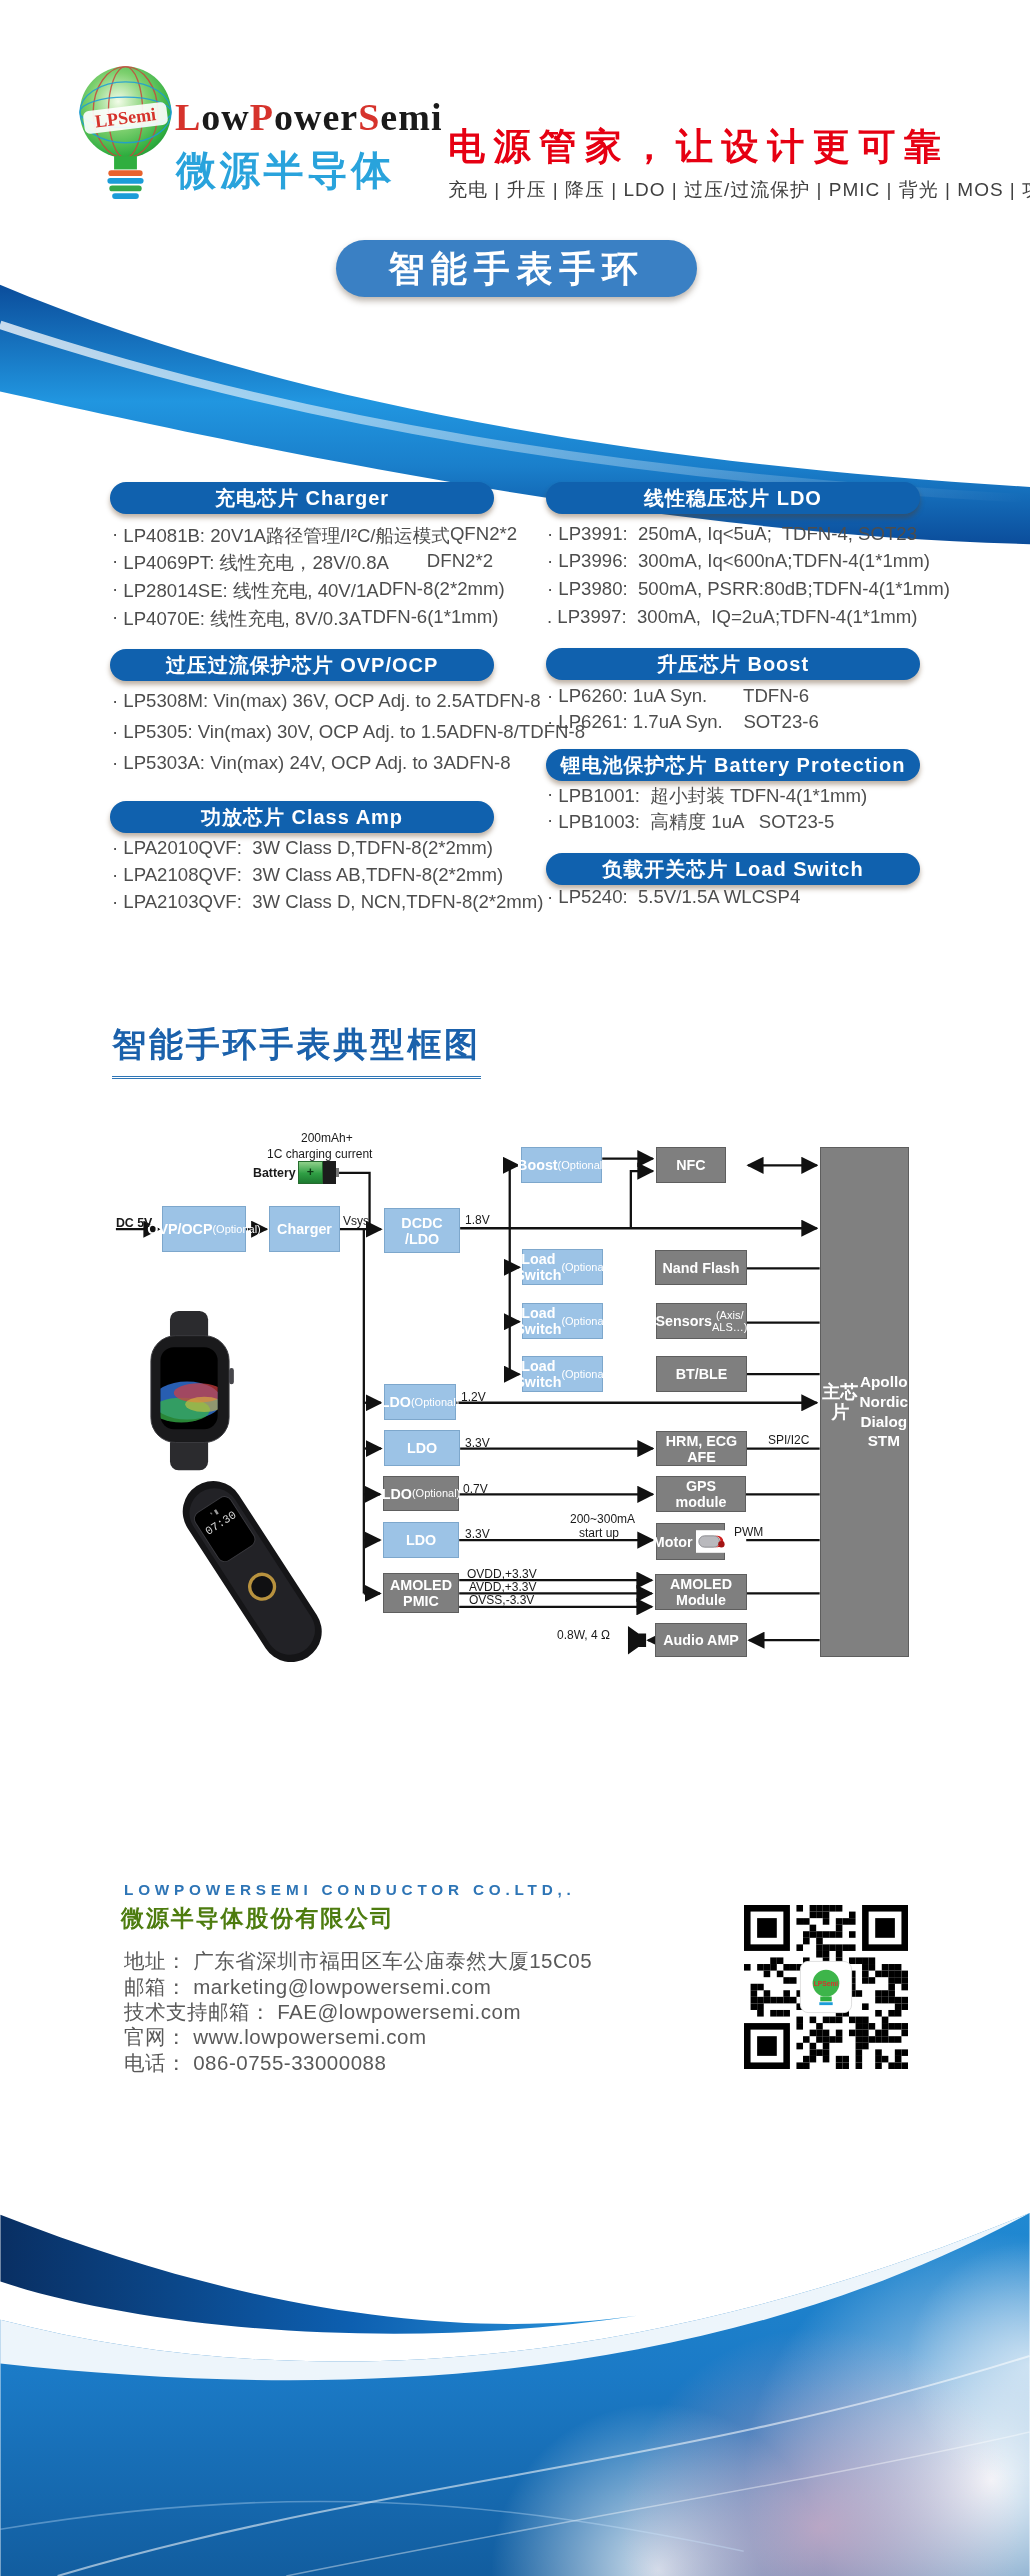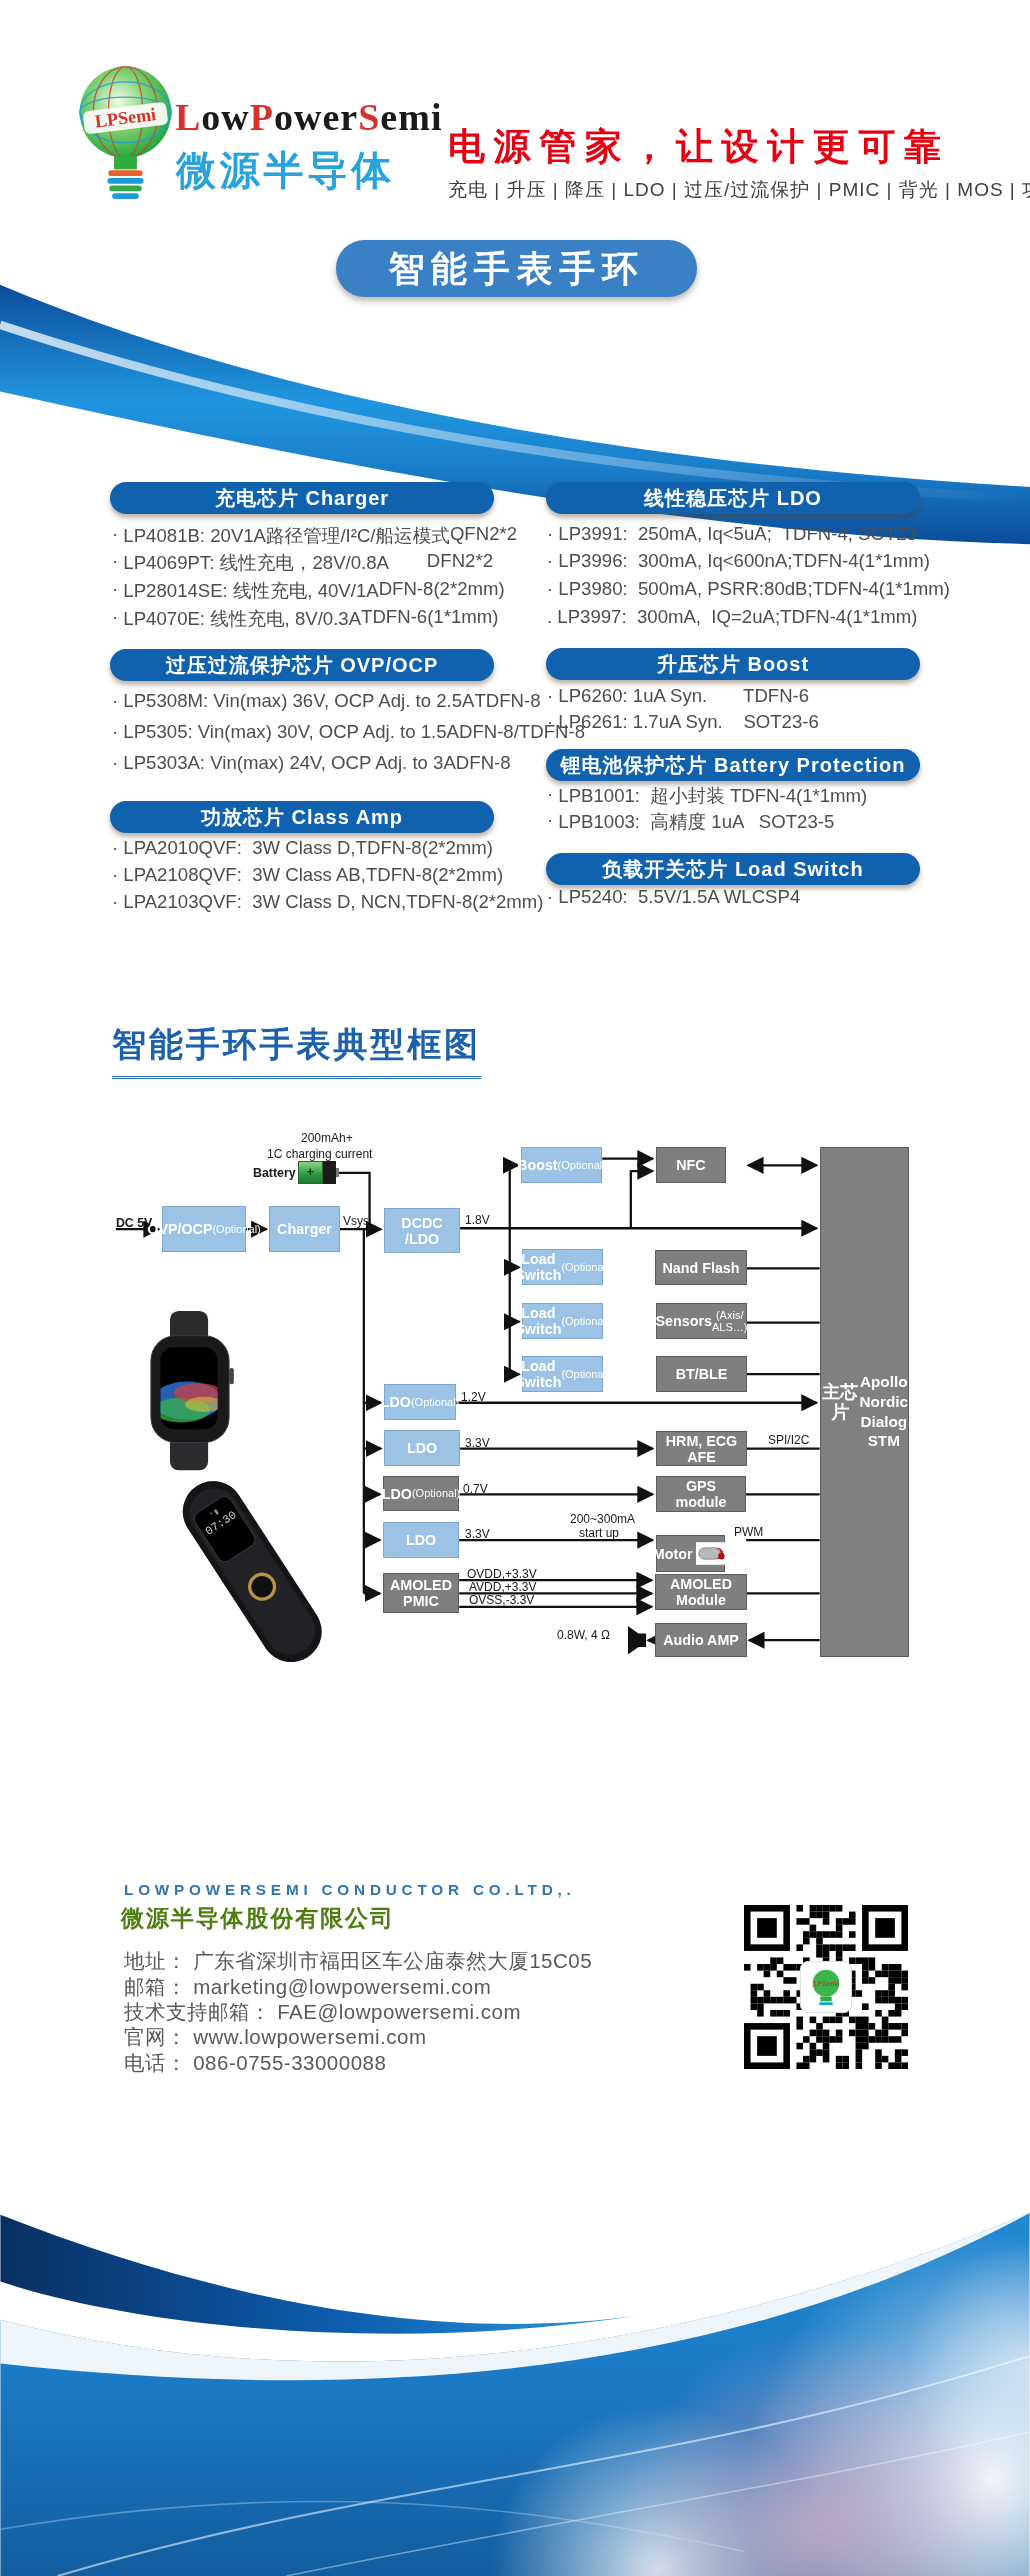--- a/index.html
+++ b/index.html
@@ -277,21 +277,21 @@
     </div>
     <div class="dbox gray" style="left: 269px; top: 448px; width: 76px; height: 40px;">
       <div class="m">AMOLED<br>PMIC</div>
     </div>
     <div class="dbox gray" style="left: 542px; top: 306px; width: 91px; height: 35px;">
       <div class="m">HRM, ECG<br>AFE</div>
     </div>
     <div class="dbox gray" style="left: 542px; top: 351px; width: 90px; height: 36px;">
       <div class="m">GPS<br>module</div>
     </div>
-    <div class="dbox gray" style="left: 542px; top: 398px; width: 69px; height: 37px; margin-top: 12px;">
+    <div class="dbox gray" style="left: 542px; top: 398px; width: 69px; height: 37px;">
       <div class="m" style="display: flex; align-items: center; gap: 3.8px;">Motor<svg width="32" height="23" viewBox="0 0 34 24">
           <rect x="0" y="0" width="34" height="24" fill="#fff"></rect>
           <rect x="3" y="6" width="22" height="12" rx="6" fill="#b9b9bd" stroke="#8a8a8e"></rect>
           <path d="M23,6 a6,6 0 0 1 0,12 l-3,0 a6,6 0 0 0 0,-12 z" fill="#cf1f1f"></path>
           <circle cx="27" cy="15" r="3.4" fill="#a31414"></circle>
         </svg></div>
     </div>
     <div class="dbox gray" style="left: 541px; top: 449px; width: 92px; height: 36px;">
       <div class="m">AMOLED<br>Module</div>
     </div>

